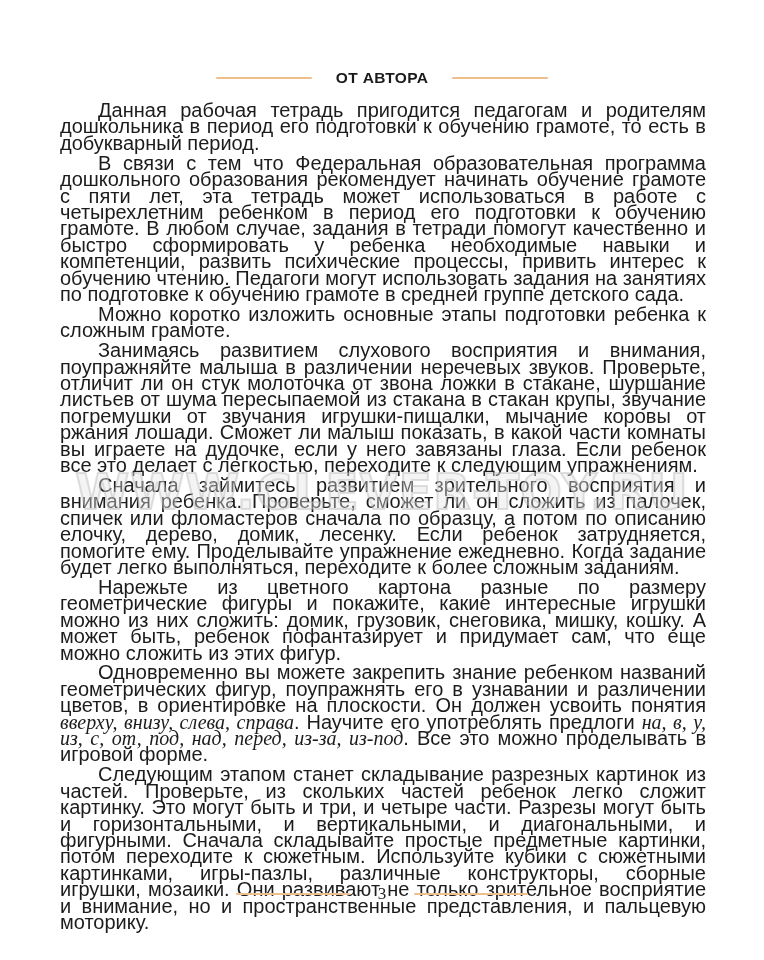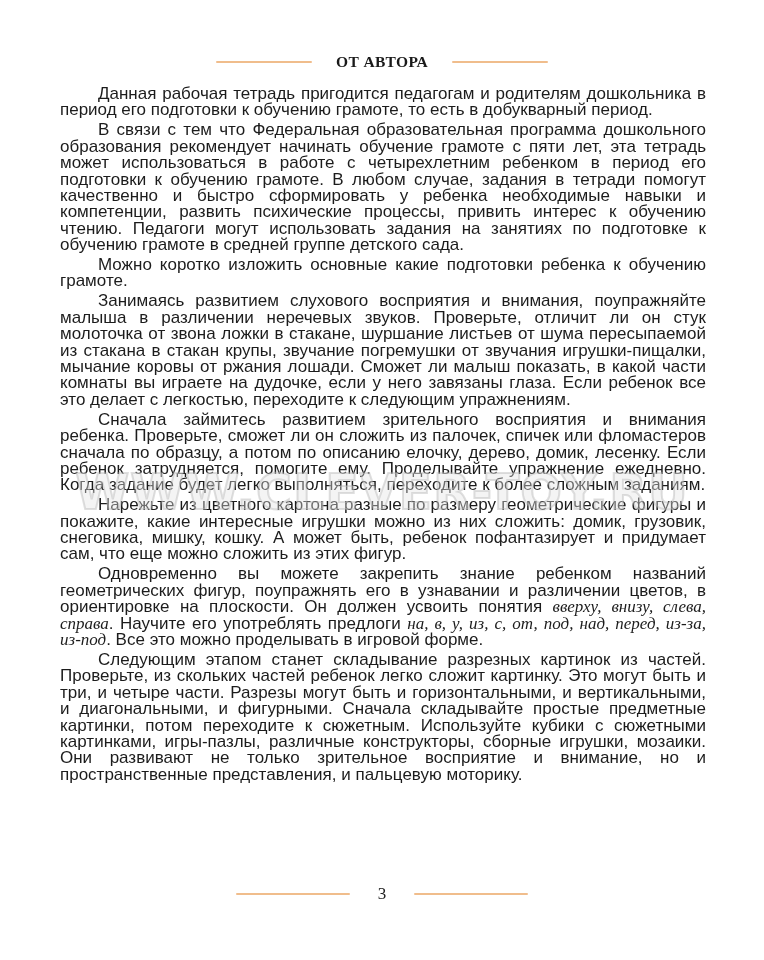--- a/index.html
+++ b/index.html
@@ -13,42 +13,41 @@
   }
   .page {
     position: relative;
     width: 764px; height: 960px;
     background: #ffffff;
     overflow: hidden;
   }
   .title-row {
     display: flex; align-items: center; justify-content: center;
     gap: 24px;
-    padding-top: 53px;
-    font-family: Liberation Serif, serif;
+    padding-top: 69px;
   }
   .deco-line {
     width: 96px; height: 2px;
     background: var(--accent);
     border-radius: 1px;
   }
   .page-title {
     font-size: 15.5px; font-weight: bold;
     letter-spacing: 0.4px;
     color: #1a1a1a;
     white-space: nowrap;
   }
   .content {
     margin: 15px 58px 0 60px;
   }
   .content p {
     margin: 0 0 3.5px 0;
     text-align: justify;
     text-indent: 38px;
-    font-size: 17px;
+    font-size: 20px;
     line-height: 16.4px;
     color: var(--ink);
   }
   .content .italic { font-style: italic; font-family: Liberation Serif, serif; }
   .watermark {
     position: absolute;
     top: 446px; left: 68px; width: 628px; height: 92px;
     display: flex; align-items: center; justify-content: center;
     font-family: "DejaVu Sans", sans-serif;
     font-weight: bold;
@@ -80,21 +79,21 @@
 
   <div class="title-row">
     <span class="deco-line"></span>
     <span class="page-title">ОТ АВТОРА</span>
     <span class="deco-line"></span>
   </div>
 
   <div class="content">
     <p>Данная рабочая тетрадь пригодится педагогам и родителям дошкольника в период его подготовки к обучению грамоте, то есть в добукварный период.</p>
     <p>В связи с тем что Федеральная образовательная программа дошкольного образования рекомендует начинать обучение грамоте с пяти лет, эта тетрадь может использоваться в работе с четырехлетним ребенком в период его подготовки к обучению грамоте. В любом случае, задания в тетради помогут качественно и быстро сформировать у ребенка необходимые навыки и компетенции, развить психические процессы, привить интерес к обучению чтению. Педагоги могут использовать задания на занятиях по подготовке к обучению грамоте в средней группе детского сада.</p>
-    <p>Можно коротко изложить основные какие подготовки ребенка к обучению грамоте.</p>
+    <p>Можно коротко изложить основные этапы подготовки ребенка к сложным грамоте.</p>
     <p>Занимаясь развитием слухового восприятия и внимания, поупражняйте малыша в различении неречевых звуков. Проверьте, отличит ли он стук молоточка от звона ложки в стакане, шуршание листьев от шума пересыпаемой из стакана в стакан крупы, звучание погремушки от звучания игрушки-пищалки, мычание коровы от ржания лошади. Сможет ли малыш показать, в какой части комнаты вы играете на дудочке, если у него завязаны глаза. Если ребенок все это делает с легкостью, переходите к следующим упражнениям.</p>
     <p>Сначала займитесь развитием зрительного восприятия и внимания ребенка. Проверьте, сможет ли он сложить из палочек, спичек или фломастеров сначала по образцу, а потом по описанию елочку, дерево, домик, лесенку. Если ребенок затрудняется, помогите ему. Проделывайте упражнение ежедневно. Когда задание будет легко выполняться, переходите к более сложным заданиям.</p>
     <p>Нарежьте из цветного картона разные по размеру геометрические фигуры и покажите, какие интересные игрушки можно из них сложить: домик, грузовик, снеговика, мишку, кошку. А может быть, ребенок пофантазирует и придумает сам, что еще можно сложить из этих фигур.</p>
     <p><span>Одновременно вы можете закрепить знание ребенком названий геометрических фигур, поупражнять его в узнавании и различении цветов, в ориентировке на плоскости. Он должен усвоить понятия </span><span class="italic">вверху, внизу, слева, справа</span><span>. Научите его употреблять предлоги </span><span class="italic">на, в, у, из, с, от, под, над, перед, из-за, из-под</span><span>. Все это можно проделывать в игровой форме.</span></p>
     <p>Следующим этапом станет складывание разрезных картинок из частей. Проверьте, из скольких частей ребенок легко сложит картинку. Это могут быть и три, и четыре части. Разрезы могут быть и горизонтальными, и вертикальными, и диагональными, и фигурными. Сначала складывайте простые предметные картинки, потом переходите к сюжетным. Используйте кубики с сюжетными картинками, игры-пазлы, различные конструкторы, сборные игрушки, мозаики. Они развивают не только зрительное восприятие и внимание, но и пространственные представления, и пальцевую моторику.</p>
   </div>
 
   <div class="watermark">WWW.CLEVER-TOY.RU</div>
 
   <div class="footer-row">

